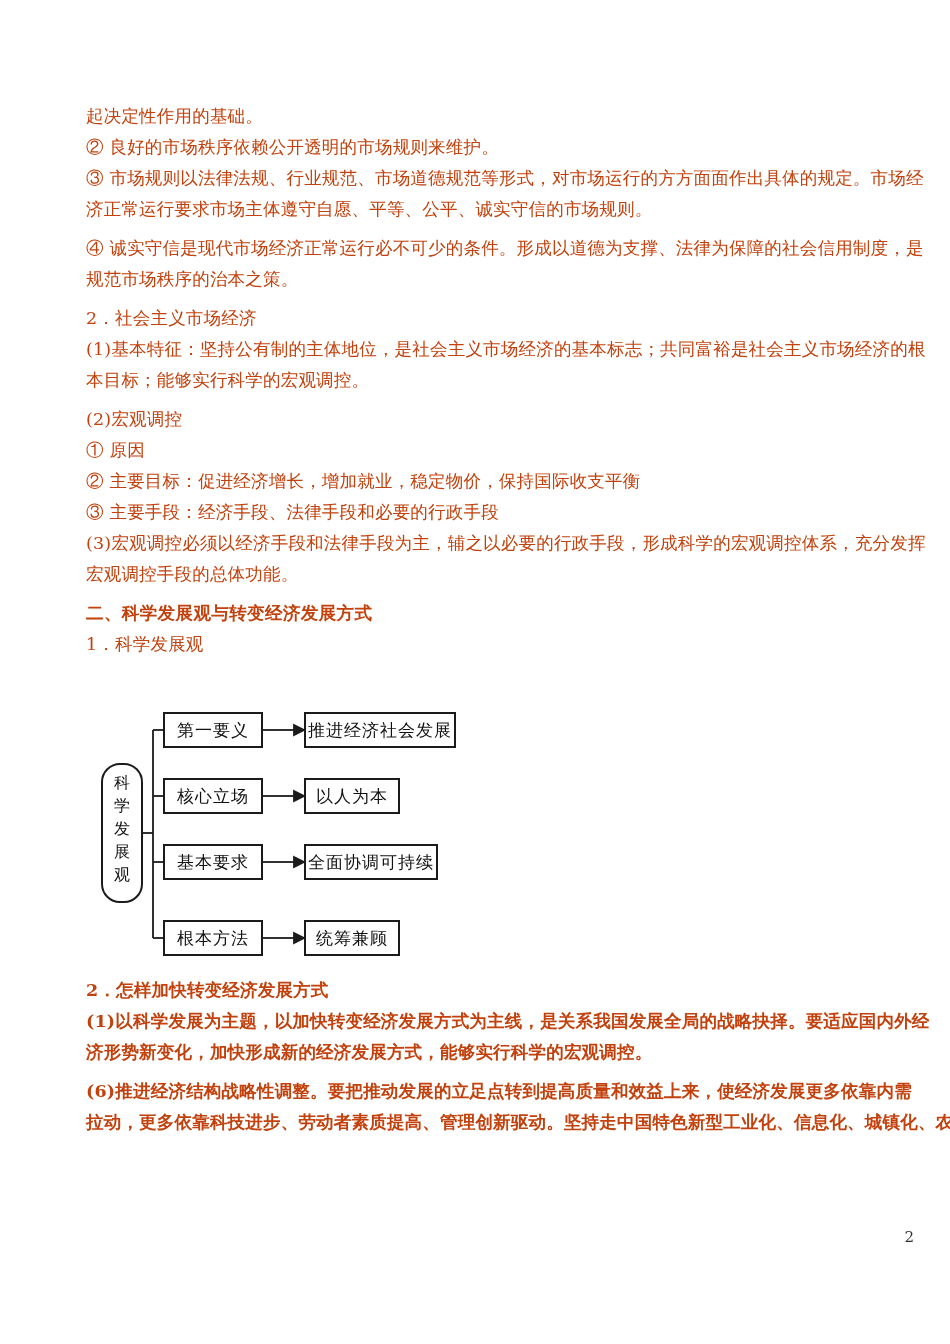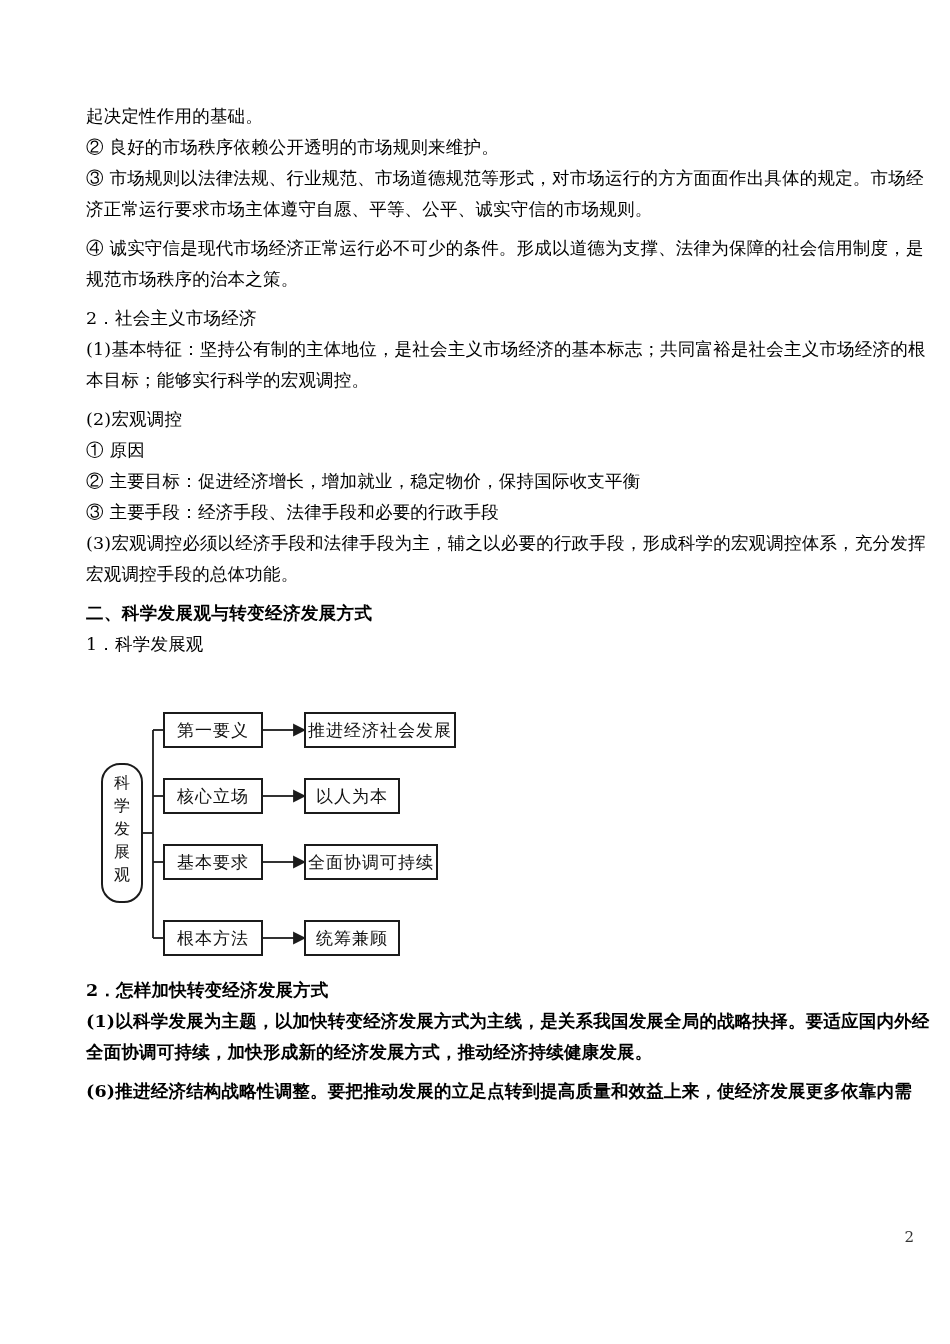--- a/index.html
+++ b/index.html
@@ -25,21 +25,21 @@
   .content {
     position: absolute;
     left: 86px;
     top: 108px;
     width: 800px;
   }
   
   .line {
     font-size: 17.5px;
     line-height: 1;
-    color: #000000;
+    color: #c2410c;
     white-space: nowrap;
     letter-spacing: 0.2px;
   }
   .tight  { margin-top: 0px;  height: 31px; }
   .loose  { height: 39px; }
   .bold-head {
     font-weight: bold;
     font-size: 17.5px;
     letter-spacing: 0.4px;
     font-family: Liberation Serif, serif;
@@ -150,18 +150,19 @@
       <text class="dbox-text" x="284" y="30" text-anchor="middle">推进经济社会发展</text>
       <text class="dbox-text" x="256" y="96" text-anchor="middle">以人为本</text>
       <text class="dbox-text" x="275" y="162" text-anchor="middle">全面协调可持续</text>
       <text class="dbox-text" x="256" y="238" text-anchor="middle">统筹兼顾</text>
     </svg>
   </div>
 
   <div class="content" style="top: 982px; font-weight: bold;">
     <div class="line tight">2．怎样加快转变经济发展方式</div>
     <div class="line tight">(1)以科学发展为主题，以加快转变经济发展方式为主线，是关系我国发展全局的战略抉择。要适应国内外经</div>
-    <div class="line loose">全面协调可持续，加快形成新的经济发展方式，推动经济持续健康发展。</div>
+    <div class="line loose">济形势新变化，加快形成新的经济发展方式，能够实行科学的宏观调控。</div>
     <div class="line tight">(6)推进经济结构战略性调整。要把推动发展的立足点转到提高质量和效益上来，使经济发展更多依靠内需</div>
+    <div class="line loose">拉动，更多依靠科技进步、劳动者素质提高、管理创新驱动。坚持走中国特色新型工业化、信息化、城镇化、农</div>
   </div>
 
   <div class="page-number">2</div>
 </div>
 
 </body></html>

